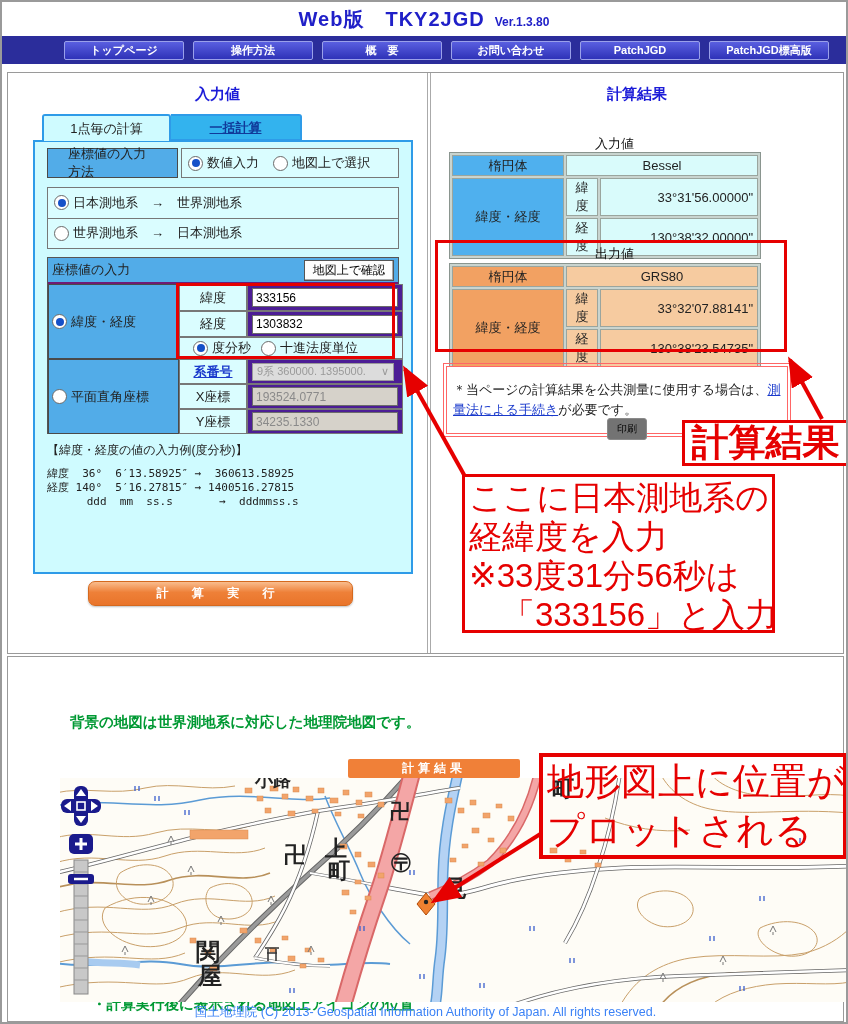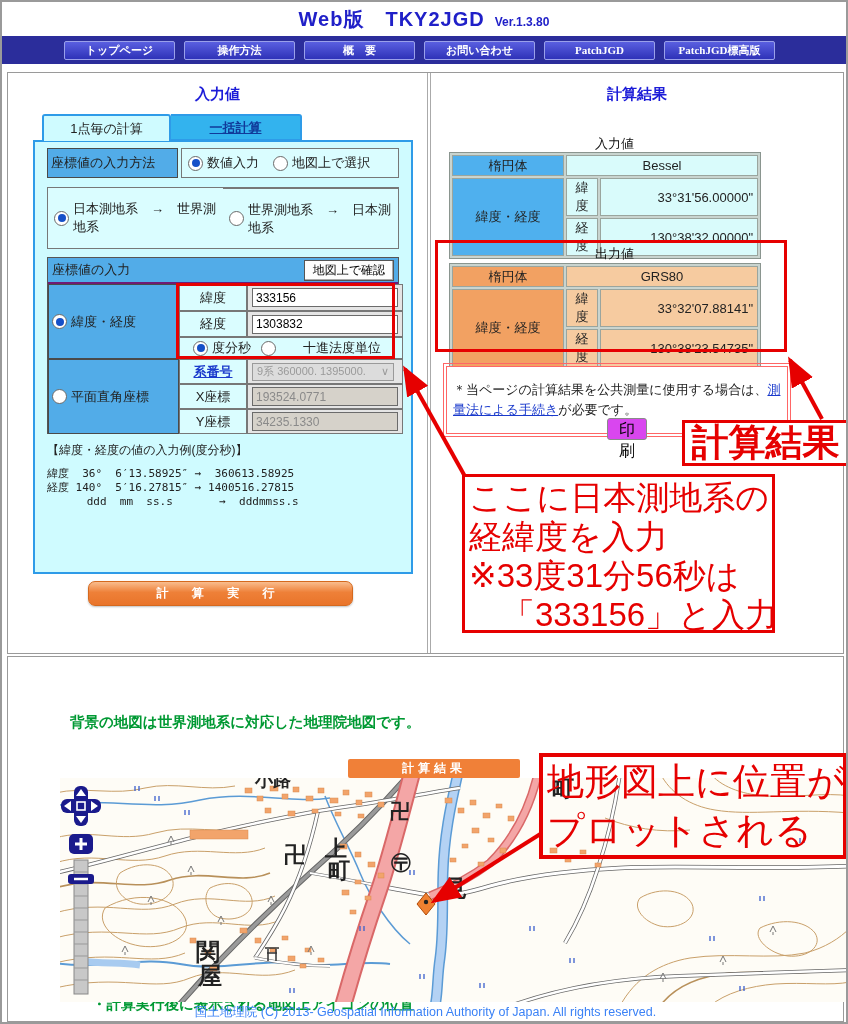--- a/index.html
+++ b/index.html
@@ -3,52 +3,52 @@
 <meta charset="utf-8">
 <style>
   html,body{margin:0;padding:0;background:#fff;}
   .page{position:relative;width:848px;height:1024px;background:#fff;border:2px solid #9a9a9a;
         box-sizing:border-box;overflow:hidden;font-family:"Liberation Sans","DejaVu Sans",sans-serif;color:#222;}
   
   .titlebar{position:absolute;top:0;left:0;right:0;height:34px;display:flex;align-items:center;justify-content:center;gap:10px;background:#fff;}
   .app-title{font-size:20px;font-weight:bold;color:#2020c8;letter-spacing:1px;}
   .app-version{font-size:12px;font-weight:bold;color:#2020c8;margin-top:6px;}
   .nav{position:absolute;top:34px;left:0;right:0;height:28px;background:#2b2d9b;display:flex;align-items:center;padding-left:62px;gap:9px;box-sizing:border-box;}
-  .nav button{width:111px;height:19px;background:linear-gradient(#5a5fe0,#2e32b8);border:1px solid #9aa0ea;border-radius:2px;
-              color:#fff;font-size:11px;font-weight:bold;font-family:Liberation Serif, serif;padding:0;line-height:17px;cursor:pointer;}
+  .nav button{width:120px;height:19px;background:linear-gradient(#5a5fe0,#2e32b8);border:1px solid #9aa0ea;border-radius:2px;
+              color:#fff;font-size:11px;font-weight:bold;font-family:Liberation Sans, sans-serif;padding:0;line-height:17px;cursor:pointer;}
   
   .main{position:absolute;top:70px;left:5px;width:837px;height:582px;border:1px solid #9a9a9a;background:#fff;box-sizing:border-box;}
   .left-panel{position:absolute;left:0;top:0;width:420px;height:100%;border-right:1px solid #aaa;box-sizing:border-box;}
   .right-panel{position:absolute;left:422px;top:0;right:0;height:100%;border-left:1px solid #aaa;box-sizing:border-box;}
   .panel-title{position:absolute;top:12px;left:0;right:0;text-align:center;font-size:15px;font-weight:bold;color:#1c1cd8;}
   
   .tabs{position:absolute;top:41px;left:34px;display:flex;}
   .tab{height:27px;box-sizing:border-box;font-size:13px;display:flex;align-items:center;justify-content:center;}
   .tab-active{width:129px;background:#cffbff;border:2px solid #2e9be8;border-bottom:none;position:relative;z-index:2;color:#222;border-radius:3px 3px 0 0;}
   .tab-inactive{width:131px;background:#33b3ee;border:2px solid #2e9be8;border-left:none;color:#103a9a;font-weight:bold;text-decoration:underline;cursor:pointer;border-radius:0 3px 0 0;}
   .form-panel{position:absolute;top:67px;left:25px;width:380px;height:434px;background:#cffbff;border:2px solid #2e9be8;box-sizing:border-box;}
   .grp{position:absolute;left:12px;width:352px;display:flex;}
-  .hcell{background:#52ace8;border:1px solid #4a4a4a;box-sizing:border-box;font-size:13px;display:flex;align-items:center;padding:0 3px;}
+  .hcell{background:#52ace8;border:1px solid #4a4a4a;box-sizing:border-box;font-size:13px;display:flex;align-items:center;padding:0 20px;}
   .vcell{background:#dafdff;border:1px solid #777;box-sizing:border-box;font-size:13px;display:flex;align-items:center;padding:0 6px;}
   .g1{top:6px;height:30px;}
   .g1 .hcell{width:131px;margin-right:3px;}
   .g1 .vcell{flex:1;}
   .g2{top:45px;height:62px;}
   .g2 .hcell{width:131px;margin-right:3px;}
-  .g2 .opts{flex:1;display:flex;flex-direction:row;border:1px solid #777;box-sizing:border-box;}
+  .g2 .opts{flex:1;display:flex;flex-direction:column;border:1px solid #777;box-sizing:border-box;}
   .g2 .opt{flex:1;background:#dafdff;display:flex;align-items:center;padding:0 6px;font-size:13px;}
   .g2 .opt+.opt{border-top:1px solid #777;}
   .g3{top:115px;height:177px;left:12px;width:352px;position:absolute;display:block;border:1px solid #555;box-sizing:border-box;background:#cffbff;}
   .g3-head{height:26px;background:#52ace8;display:flex;align-items:center;font-size:13px;padding:0 4px;position:relative;border-bottom:2px solid #701a75;box-sizing:border-box;}
   .map-confirm{position:absolute;right:4px;top:2px;height:21px;background:#fdfdfd;border:1px solid #555;box-shadow:inset -1px -1px 0 #aaa;font-size:12px;font-family:inherit;padding:0 8px;cursor:pointer;}
   .g3-grid{display:grid;grid-template-columns:131px 68px 1fr;grid-auto-rows:auto;}
   .c{border:1px solid #777;box-sizing:border-box;font-size:13px;display:flex;align-items:center;}
   .c.h{background:#52ace8;border-color:#4a4a4a;padding:0 3px;}
   .c.l{background:#dafdff;justify-content:center;}
-  .c.v{background:#e5e5e5;padding:6px 4px;}
+  .c.v{background:#4c1d95;padding:6px 4px;}
   .c.f{background:#dafdff;grid-column:2/4;padding:0 13px;}
   .txt{width:138px;height:17px;border:1px solid #6b6b6b;font-size:12px;font-family:inherit;padding:0 3px;background:#fff;}
   .txt.dis{background:#d6d2ca;color:#8a8a8a;}
   .fakesel{width:142px;height:18px;background:#dcdcdc;border:1px solid #9a9a9a;color:#9a9a9a;font-size:11px;display:flex;align-items:center;justify-content:space-between;padding:0 4px;box-sizing:border-box;}
   .linkblue{color:#1a3acc;text-decoration:underline;cursor:pointer;}
   .rdo{width:13px;height:13px;border-radius:50%;border:1px solid #6a6a6a;background:#fff;display:inline-block;position:relative;margin-right:4px;flex:none;}
   .rdo.on::after{content:"";position:absolute;left:2.5px;top:2.5px;right:2.5px;bottom:2.5px;background:#1550c8;border-radius:50%;}
   .example{position:absolute;left:12px;top:300px;width:352px;}
   .example .ttl{font-size:12px;margin-bottom:8px;}
   .example pre{margin:0;font-family:"DejaVu Sans Mono",monospace;font-size:11px;line-height:14px;color:#222;}
@@ -62,21 +62,21 @@
   .rtab .hd{width:112px;text-align:center;}
   .rtab .sm{width:32px;text-align:center;}
   .rtab .val{width:158px;text-align:right;}
   .cy .hd{background:#4fb0ee;}
   .cy .sm,.cy .val,.cy .full{background:#d9fbfb;}
   .or .hd{background:#f2a162;}
   .or .sm,.or .val,.or .full{background:#f6cba0;}
   .full{text-align:center;}
   .notebox{position:absolute;left:15px;top:293px;width:342px;border:1px solid #f66;outline:1px solid #f66;outline-offset:2px;
            font-size:13px;line-height:20px;padding:13px 6px;box-sizing:border-box;background:#fff;}
-  .print-btn{position:absolute;left:176px;top:345px;width:40px;height:22px;background:#d946ef;border:1px solid #8a8a8a;border-radius:3px;font-size:16px;font-family:inherit;cursor:pointer;}
+  .print-btn{position:absolute;left:176px;top:345px;width:40px;height:22px;background:#737373;border:1px solid #8a8a8a;border-radius:3px;font-size:10px;font-family:inherit;cursor:pointer;}
   
   .bottom{position:absolute;top:654px;left:5px;width:837px;height:366px;border:1px solid #9a9a9a;background:#fff;box-sizing:border-box;}
   .notice{position:absolute;left:62px;top:7px;font-size:14.5px;font-weight:bold;color:#009933;line-height:23.5px;white-space:pre;}
   .notice .ind{padding-left:22px;}
   .result-bar{position:absolute;left:340px;top:102px;width:172px;height:19px;background:#f08038;border-radius:2px;color:#fff;
               font-size:12px;font-weight:bold;text-align:center;line-height:19px;letter-spacing:4px;z-index:3;}
   .mapwrap{position:absolute;left:52px;top:121px;width:788px;height:224px;overflow:hidden;}
   .footer{position:absolute;left:0;right:0;top:347px;text-align:center;font-size:12.5px;color:#3b82f6;}
   
   .ann{position:absolute;border:3px solid #e60000;box-sizing:border-box;z-index:30;}
@@ -162,21 +162,21 @@
             </div>
             <div class="c l" style="height:26px;">経度</div>
             <div class="c v" style="height:26px;">
               <input class="txt" type="text" value="1303832" style="">
             </div>
             <div class="c f" style="height:22px;gap:10px;">
               <span style="display:flex;align-items:center;">
                 <span class="rdo on"></span>
                 <span>度分秒</span>
               </span>
-              <span style="display:flex;align-items:center;gap:23px;">
+              <span style="display:flex;align-items:center;">
                 <span class="rdo"></span>
                 <span>十進法度単位</span>
               </span>
             </div>
             <div class="c h" style="grid-row:span 3;">
               <span class="rdo"></span>
               <span>平面直角座標</span>
             </div>
             <div class="c l" style="height:25px;">
               <span class="linkblue" style="font-weight:bold;">系番号</span>

